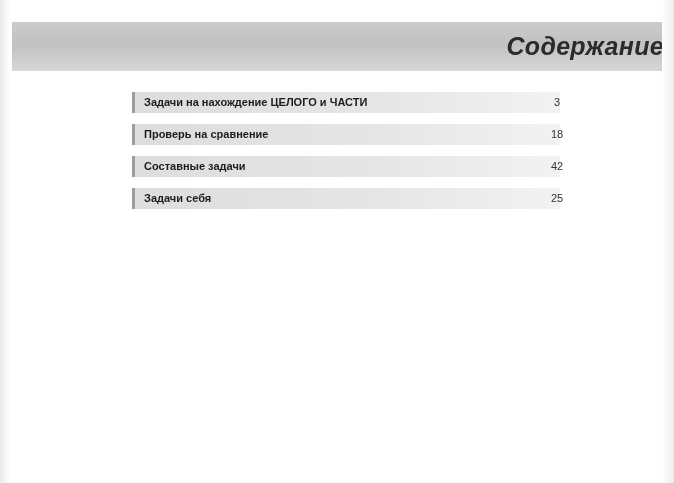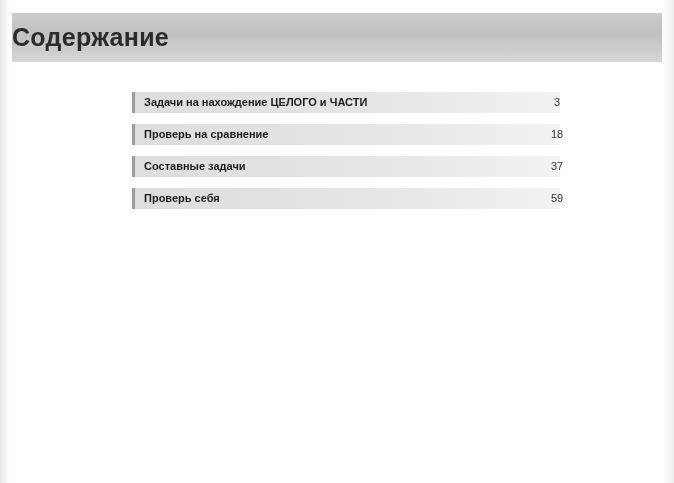--- a/index.html
+++ b/index.html
@@ -33,27 +33,28 @@
     position: absolute;
     right: 0; top: 0;
     width: 12px; height: 483px;
     background: linear-gradient(to left, #ededed, #ffffff);
     pointer-events: none;
   }
 
   .title-band {
     position: absolute;
     left: 12px;
-    top: 13px;
+    top: 22px;
     width: 652px;
     height: 49px;
     background: linear-gradient(to bottom, #c9cbcc 0%, #bfc1c3 45%, #d6d7d8 100%);
     display: flex;
     align-items: center;
-    justify-content: flex-start;
+    justify-content: flex-end;
+    font-style: italic;
   }
   .title-text {
     font-size: 25px;
     font-weight: bold;
     color: #2b2b2b;
     letter-spacing: 0.3px;
   }
 
   .toc {
     position: absolute;
@@ -123,25 +124,25 @@
       <div class="toc-bar"></div>
       <div class="toc-accent"></div>
       <div class="toc-label">Проверь на сравнение</div>
       <div class="toc-page">18</div>
     </div>
 
     <div class="toc-row">
       <div class="toc-bar"></div>
       <div class="toc-accent"></div>
       <div class="toc-label">Составные задачи</div>
-      <div class="toc-page">37</div>
+      <div class="toc-page">42</div>
     </div>
 
     <div class="toc-row">
       <div class="toc-bar"></div>
       <div class="toc-accent"></div>
-      <div class="toc-label">Проверь себя</div>
-      <div class="toc-page">59</div>
+      <div class="toc-label">Задачи себя</div>
+      <div class="toc-page">25</div>
     </div>
 
   </div>
 
 </div>
 
 </body></html>

